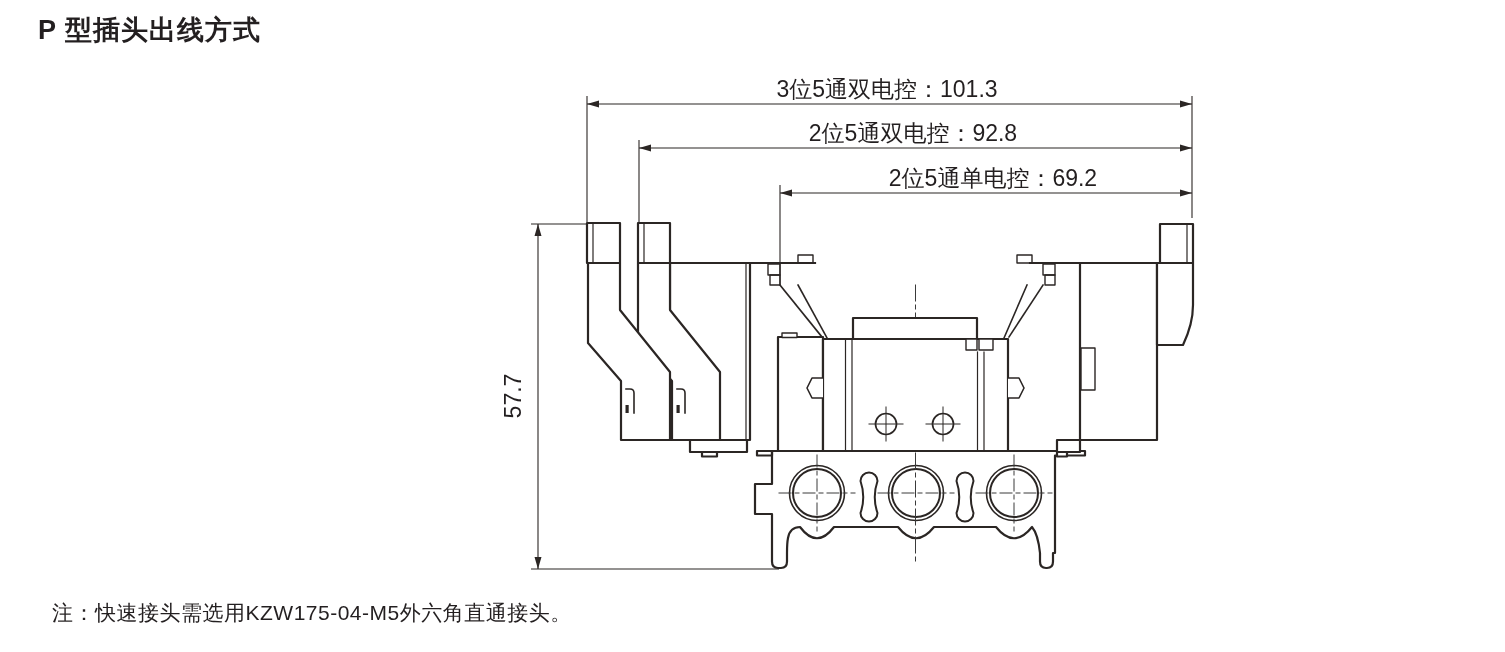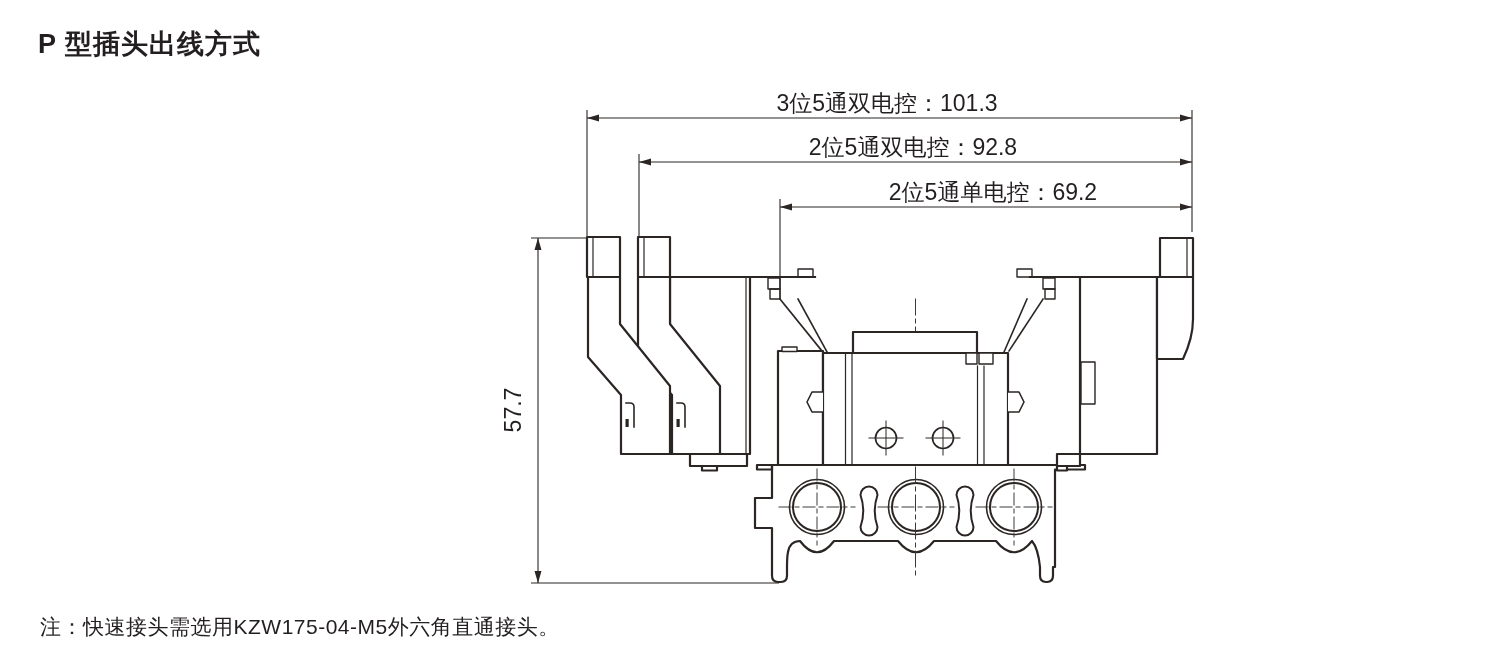--- a/index.html
+++ b/index.html
@@ -1,19 +1,19 @@
 <!DOCTYPE html>
 <html><head>
 <meta charset="utf-8">
 <style>
   html,body{margin:0;padding:0;background:#ffffff;}
   .stage{position:relative;width:1505px;height:636px;background:#fff;overflow:hidden;
-         font-family:"Liberation Sans","DejaVu Sans",sans-serif;color:#231f20;margin-top:14px;}
+         font-family:"Liberation Sans","DejaVu Sans",sans-serif;color:#231f20;}
   .title{position:absolute;left:38px;top:12px;font-size:27px;font-weight:bold;letter-spacing:1px;}
-  .note{position:absolute;left:40px;top:599px;font-size:21px;letter-spacing:.5px;}
+  .note{position:absolute;left:52px;top:599px;font-size:21px;letter-spacing:.5px;}
   .bottom-bar{position:absolute;left:0;top:636px;width:1505px;height:8px;background:#57585a;}
   svg{position:absolute;left:0;top:0;}
   svg text{font-family:"Liberation Sans","DejaVu Sans",sans-serif;fill:#231f20;}
   .dimtxt{font-size:23px;}
 </style>
 </head>
 <body>
 
 <div class="stage">
 

